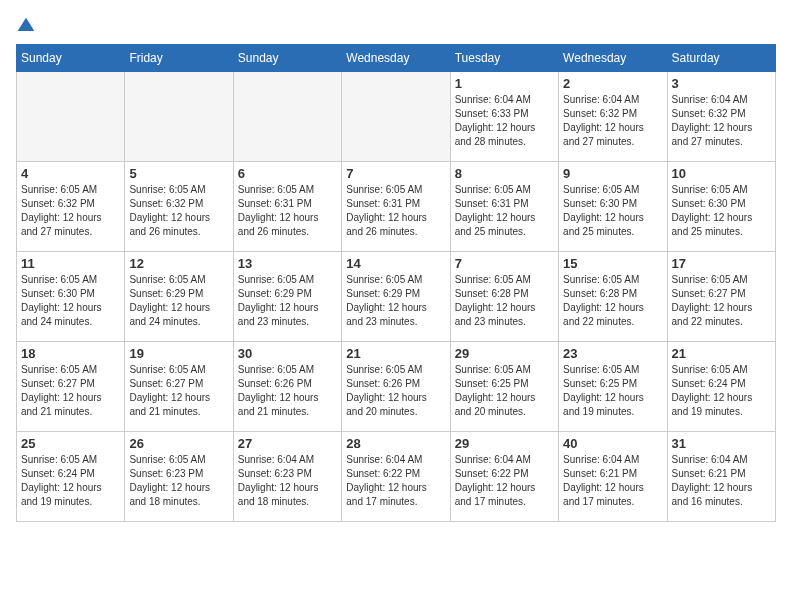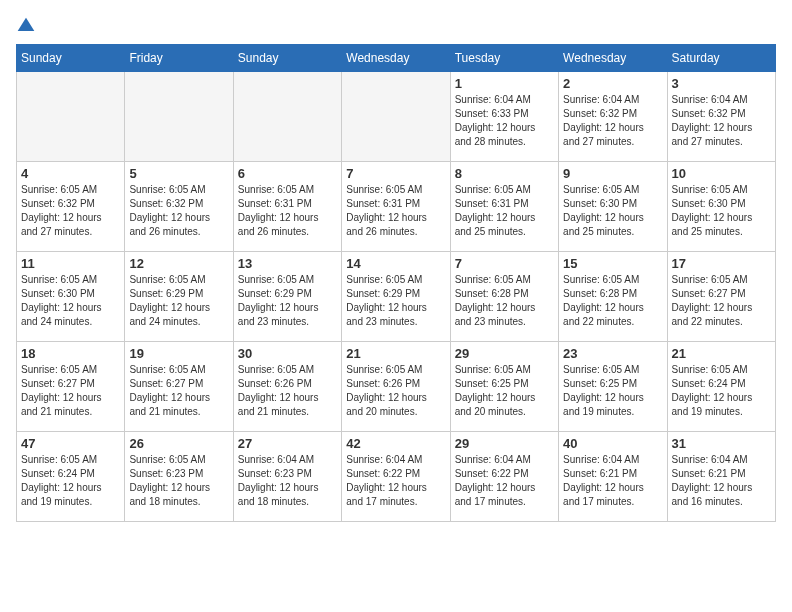--- a/index.html
+++ b/index.html
@@ -256,39 +256,39 @@
         </td>
         <td>
           <div class="day-number">21</div>
           <div class="day-info" style="white-space: pre-line;">Sunrise: 6:05 AM
 Sunset: 6:24 PM
 Daylight: 12 hours and 19 minutes.</div>
         </td>
       </tr>
       <tr>
         <td>
-          <div class="day-number">47</div>
+          <div class="day-number">25</div>
           <div class="day-info" style="white-space: pre-line;">Sunrise: 6:05 AM
 Sunset: 6:24 PM
 Daylight: 12 hours and 19 minutes.</div>
         </td>
         <td>
           <div class="day-number">26</div>
           <div class="day-info" style="white-space: pre-line;">Sunrise: 6:05 AM
 Sunset: 6:23 PM
 Daylight: 12 hours and 18 minutes.</div>
         </td>
         <td>
           <div class="day-number">27</div>
           <div class="day-info" style="white-space: pre-line;">Sunrise: 6:04 AM
 Sunset: 6:23 PM
 Daylight: 12 hours and 18 minutes.</div>
         </td>
         <td>
-          <div class="day-number">42</div>
+          <div class="day-number">28</div>
           <div class="day-info" style="white-space: pre-line;">Sunrise: 6:04 AM
 Sunset: 6:22 PM
 Daylight: 12 hours and 17 minutes.</div>
         </td>
         <td>
           <div class="day-number">29</div>
           <div class="day-info" style="white-space: pre-line;">Sunrise: 6:04 AM
 Sunset: 6:22 PM
 Daylight: 12 hours and 17 minutes.</div>
         </td>

